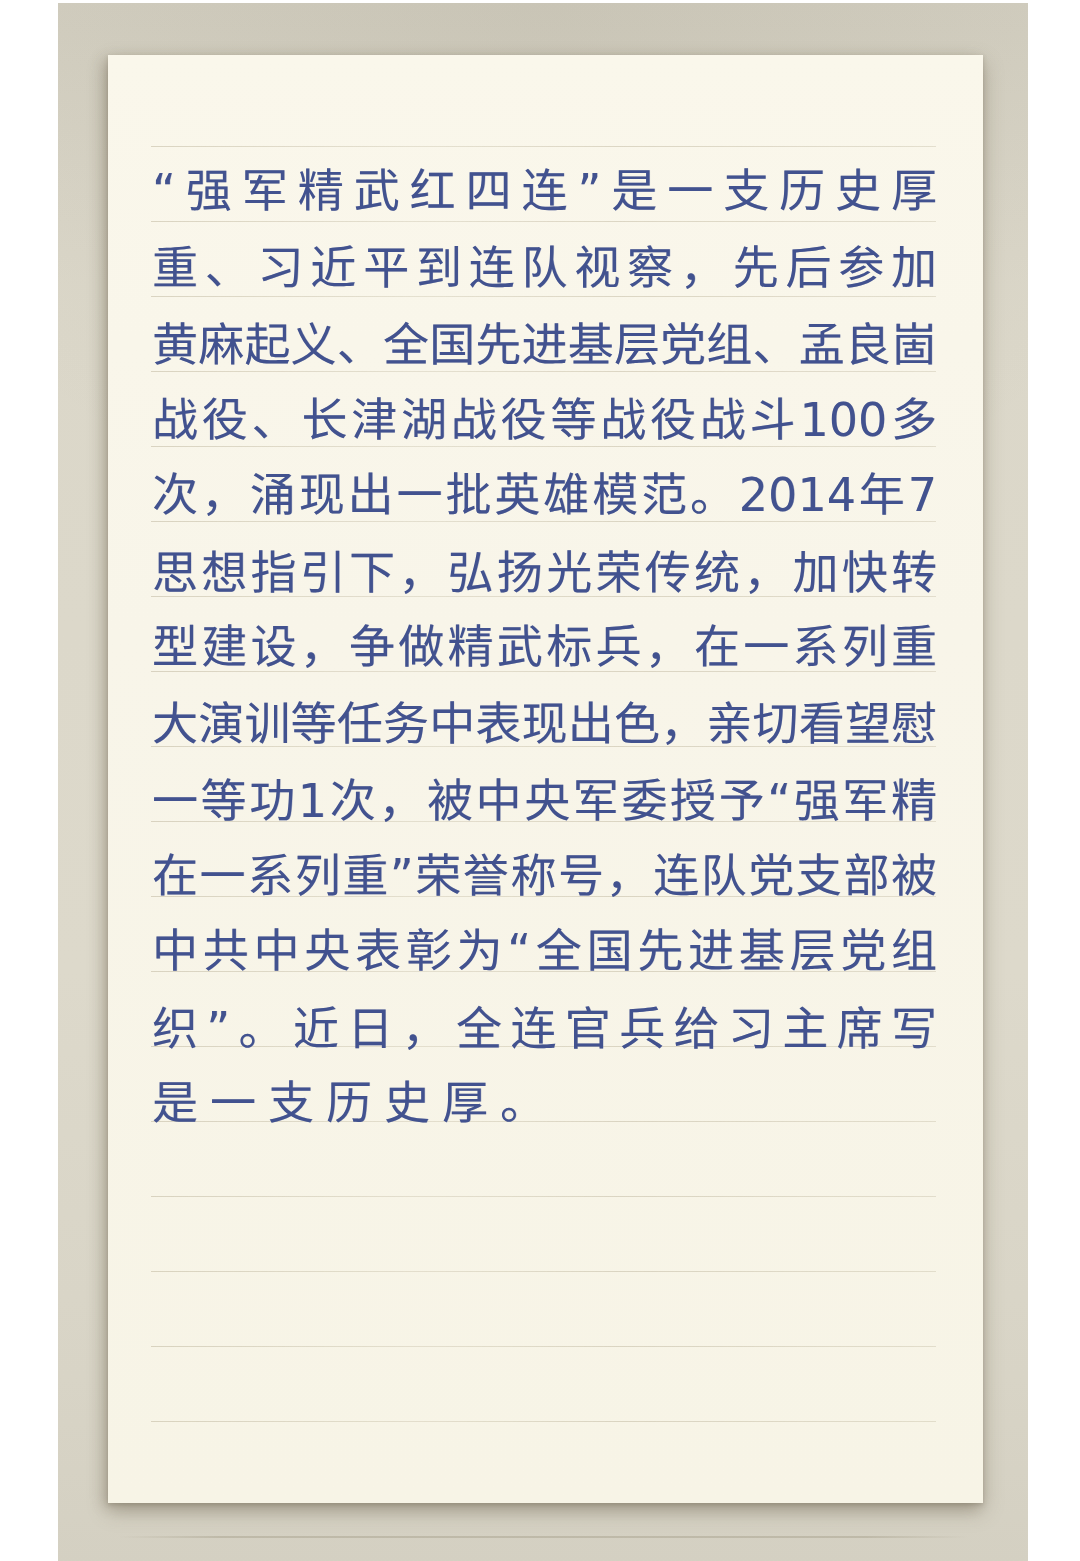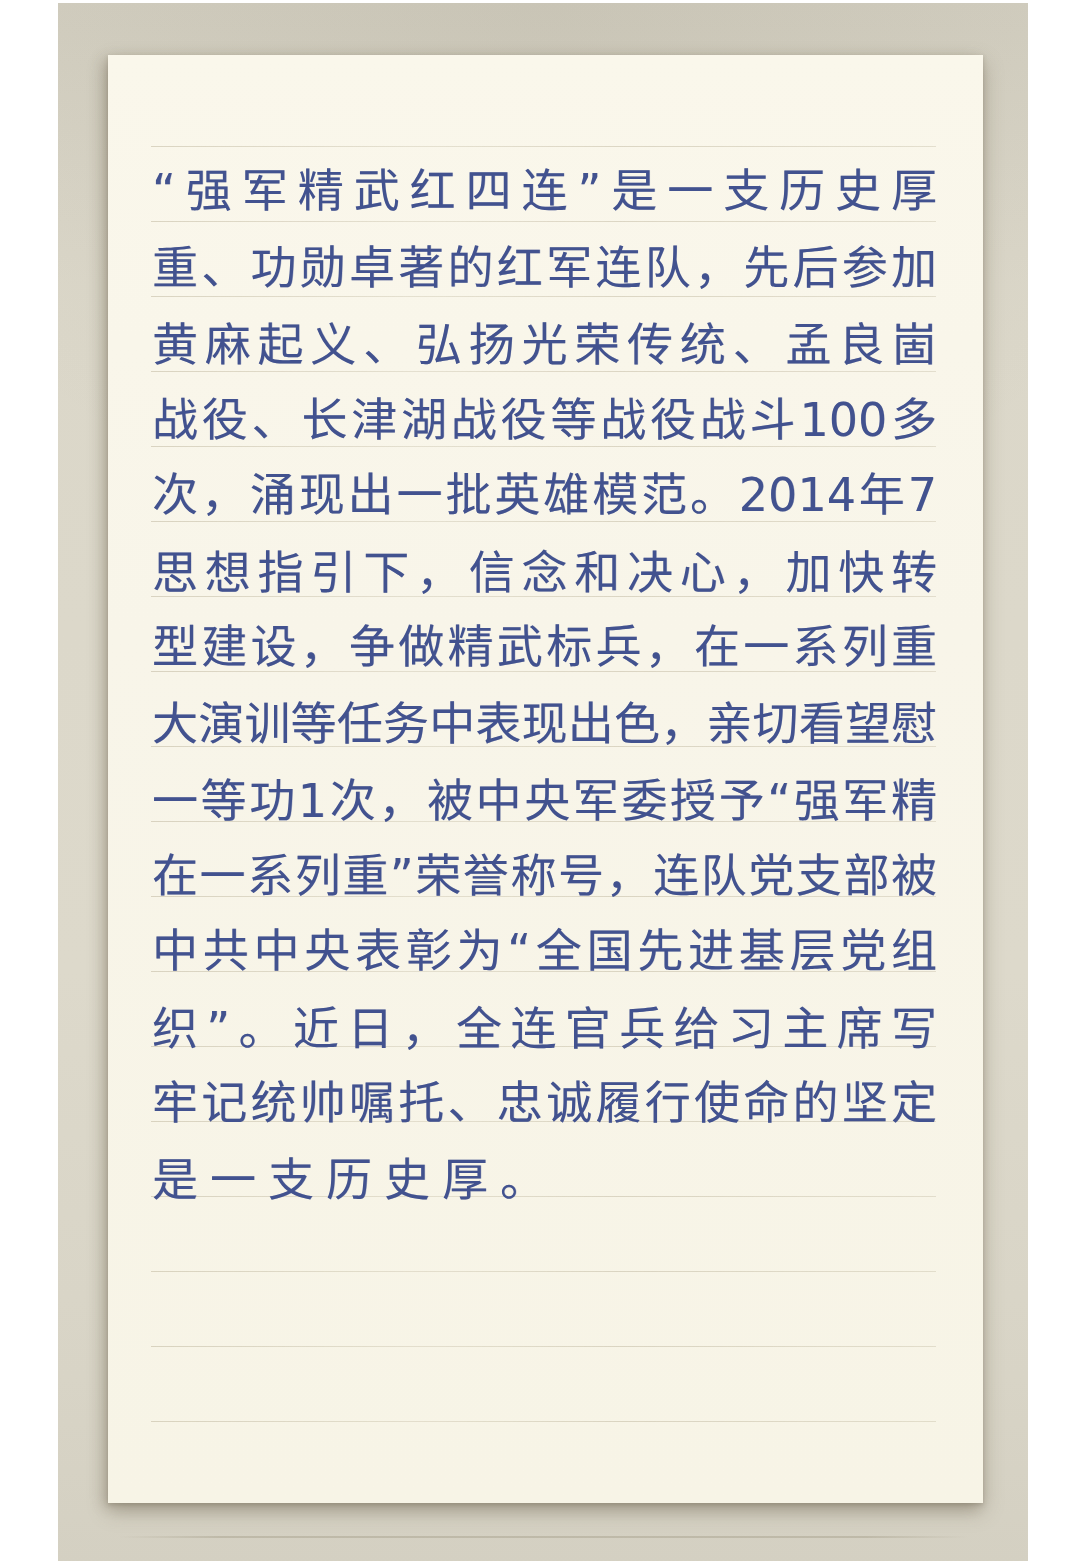--- a/index.html
+++ b/index.html
@@ -103,30 +103,29 @@
 <div class="canvas">
 
   <div class="photo-backdrop"></div>
 
   <div class="paper">
 
     <div class="ruled-lines"></div>
 
     <div class="text-block">
       <div class="hw-line">“强军精武红四连”是一支历史厚</div>
-      <div class="hw-line">重、功勋卓著的红军连队，先后参加</div>
-      <div class="hw-line">黄麻起义、弘扬光荣传统、孟良崮</div>
+      <div class="hw-line">重、习近平到连队视察，先后参加</div>
+      <div class="hw-line">黄麻起义、全国先进基层党组、孟良崮</div>
       <div class="hw-line">战役、长津湖战役等战役战斗100多</div>
       <div class="hw-line">次，涌现出一批英雄模范。2014年7</div>
-      <div class="hw-line">思想指引下，信念和决心，加快转</div>
+      <div class="hw-line">思想指引下，弘扬光荣传统，加快转</div>
       <div class="hw-line">型建设，争做精武标兵，在一系列重</div>
       <div class="hw-line">大演训等任务中表现出色，亲切看望慰</div>
       <div class="hw-line">一等功1次，被中央军委授予“强军精</div>
       <div class="hw-line">在一系列重”荣誉称号，连队党支部被</div>
       <div class="hw-line">中共中央表彰为“全国先进基层党组</div>
       <div class="hw-line">织”。近日，全连官兵给习主席写</div>
-      <div class="hw-line">牢记统帅嘱托、忠诚履行使命的坚定</div>
       <div class="hw-line short">是一支历史厚。</div>
     </div>
 
   </div>
 
 </div>
 
 </body></html>

